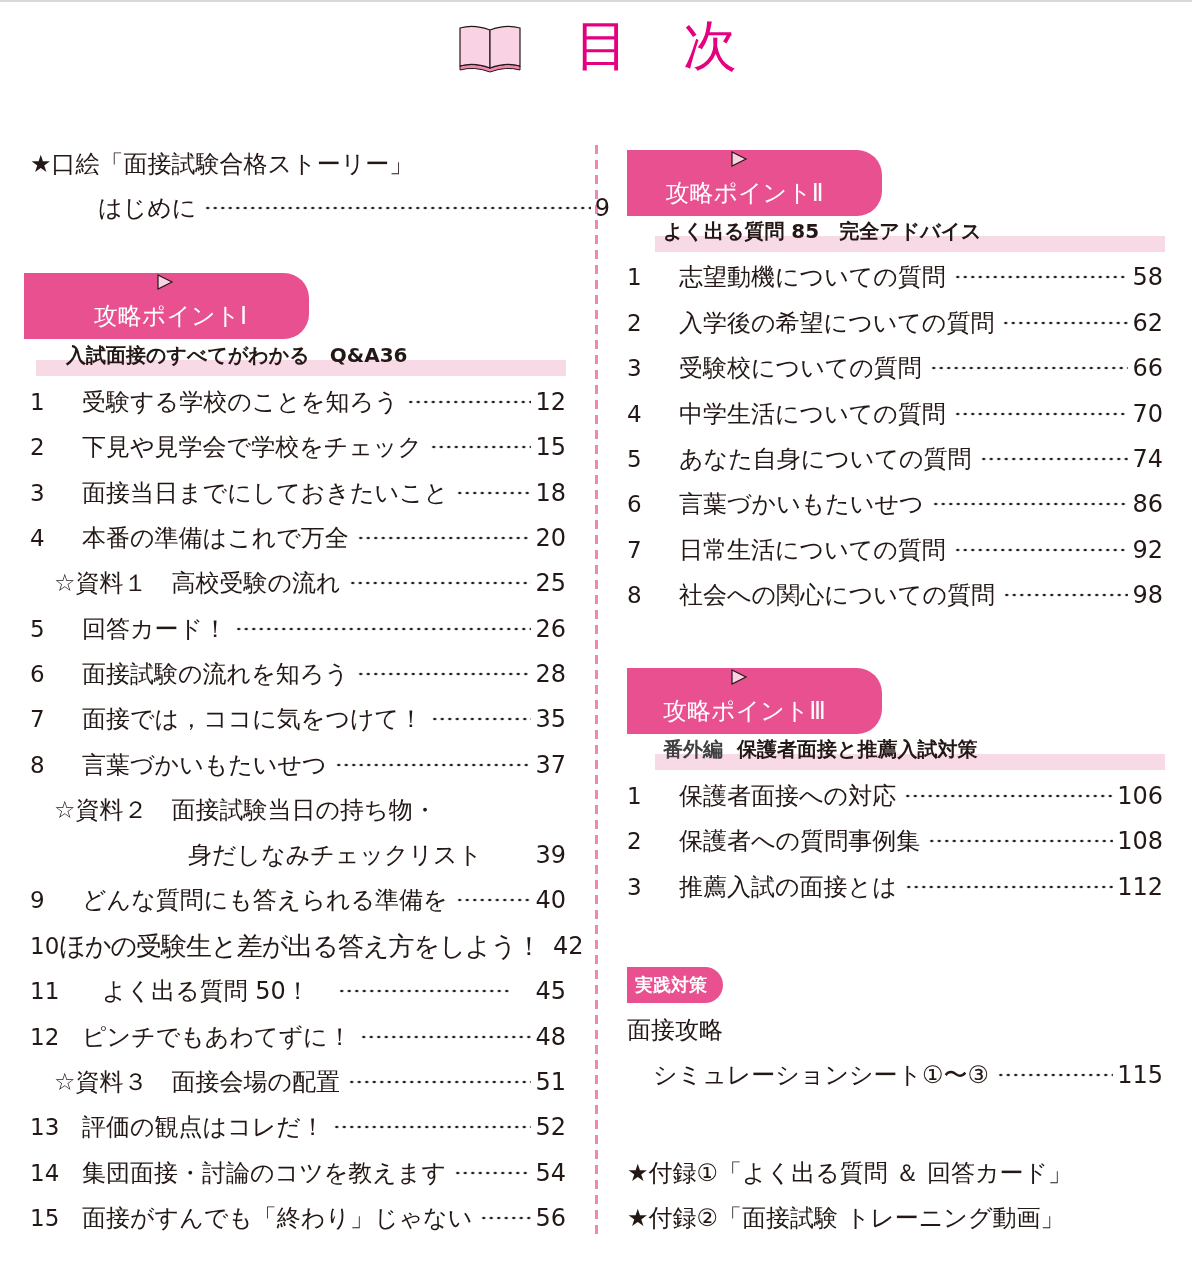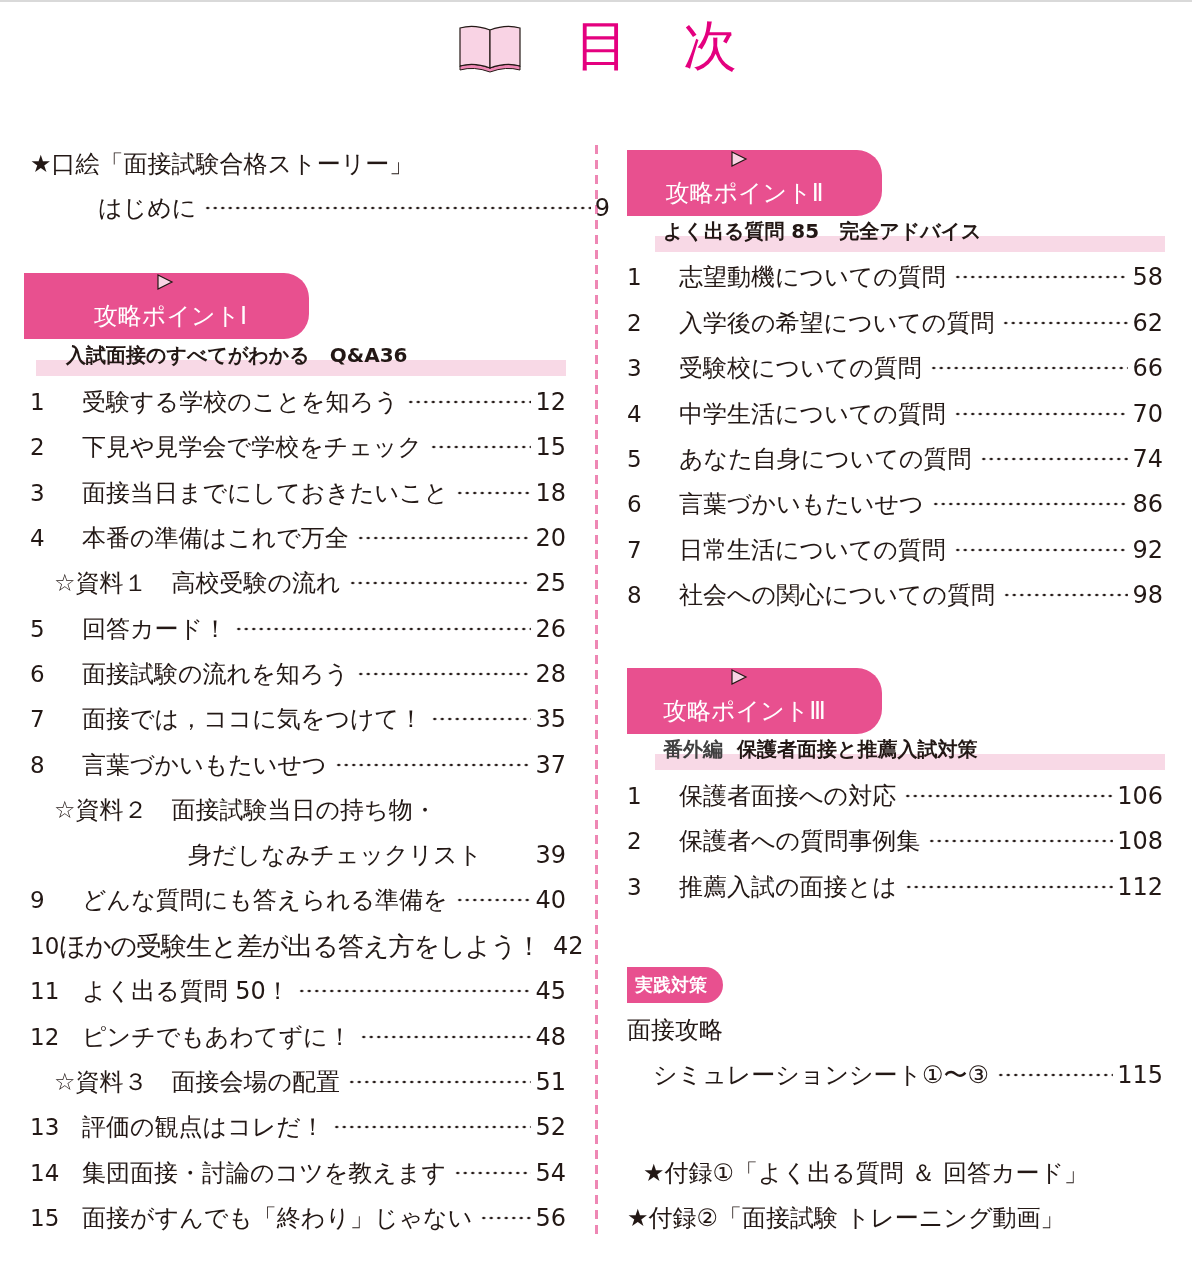--- a/index.html
+++ b/index.html
@@ -152,21 +152,21 @@
       <span class="label">どんな質問にも答えられる準備を</span>
       <span class="dots"></span>
       <span class="page">40</span>
     </div>
     <div class="line entry" style="top:786px; left:0; width:536px;">
       <span class="num">10</span>
       <span class="label" style="font-size:26px; letter-spacing:-1px;">ほかの受験生と差が出る答え方をしよう！</span>
       <span class="dots"></span>
       <span class="page">42</span>
     </div>
-    <div class="line entry" style="top:831px; left:0; width:536px;">
+    <div class="line entry" style="top:831px; left:0; width:536px;gap:20px;">
       <span class="num">11</span>
       <span class="label">よく出る質問 50！</span>
       <span class="dots"></span>
       <span class="page">45</span>
     </div>
     <div class="line entry" style="top:877px; left:0; width:536px;">
       <span class="num">12</span>
       <span class="label">ピンチでもあわてずに！</span>
       <span class="dots"></span>
       <span class="page">48</span>
@@ -299,19 +299,19 @@
   <div class="small-badge" style="top:827px; left:0;">実践対策</div>
   <div class="line" style="top:870px; left:0;">
     <span>面接攻略</span>
   </div>
   <div class="line entry" style="top:915px; left:26px; width:510px;">
     <span class="label">シミュレーションシート①〜③</span>
     <span class="dots"></span>
     <span class="page">115</span>
   </div>
 
-  <div class="line" style="top:1013px; left:16px;">
+  <div class="line" style="top:1013px; left:0;">
     <span>★付録①「よく出る質問 ＆ 回答カード」</span>
   </div>
   <div class="line" style="top:1058px; left:0;">
     <span>★付録②「面接試験 トレーニング動画」</span>
   </div>
 </div>
 
 </body></html>

